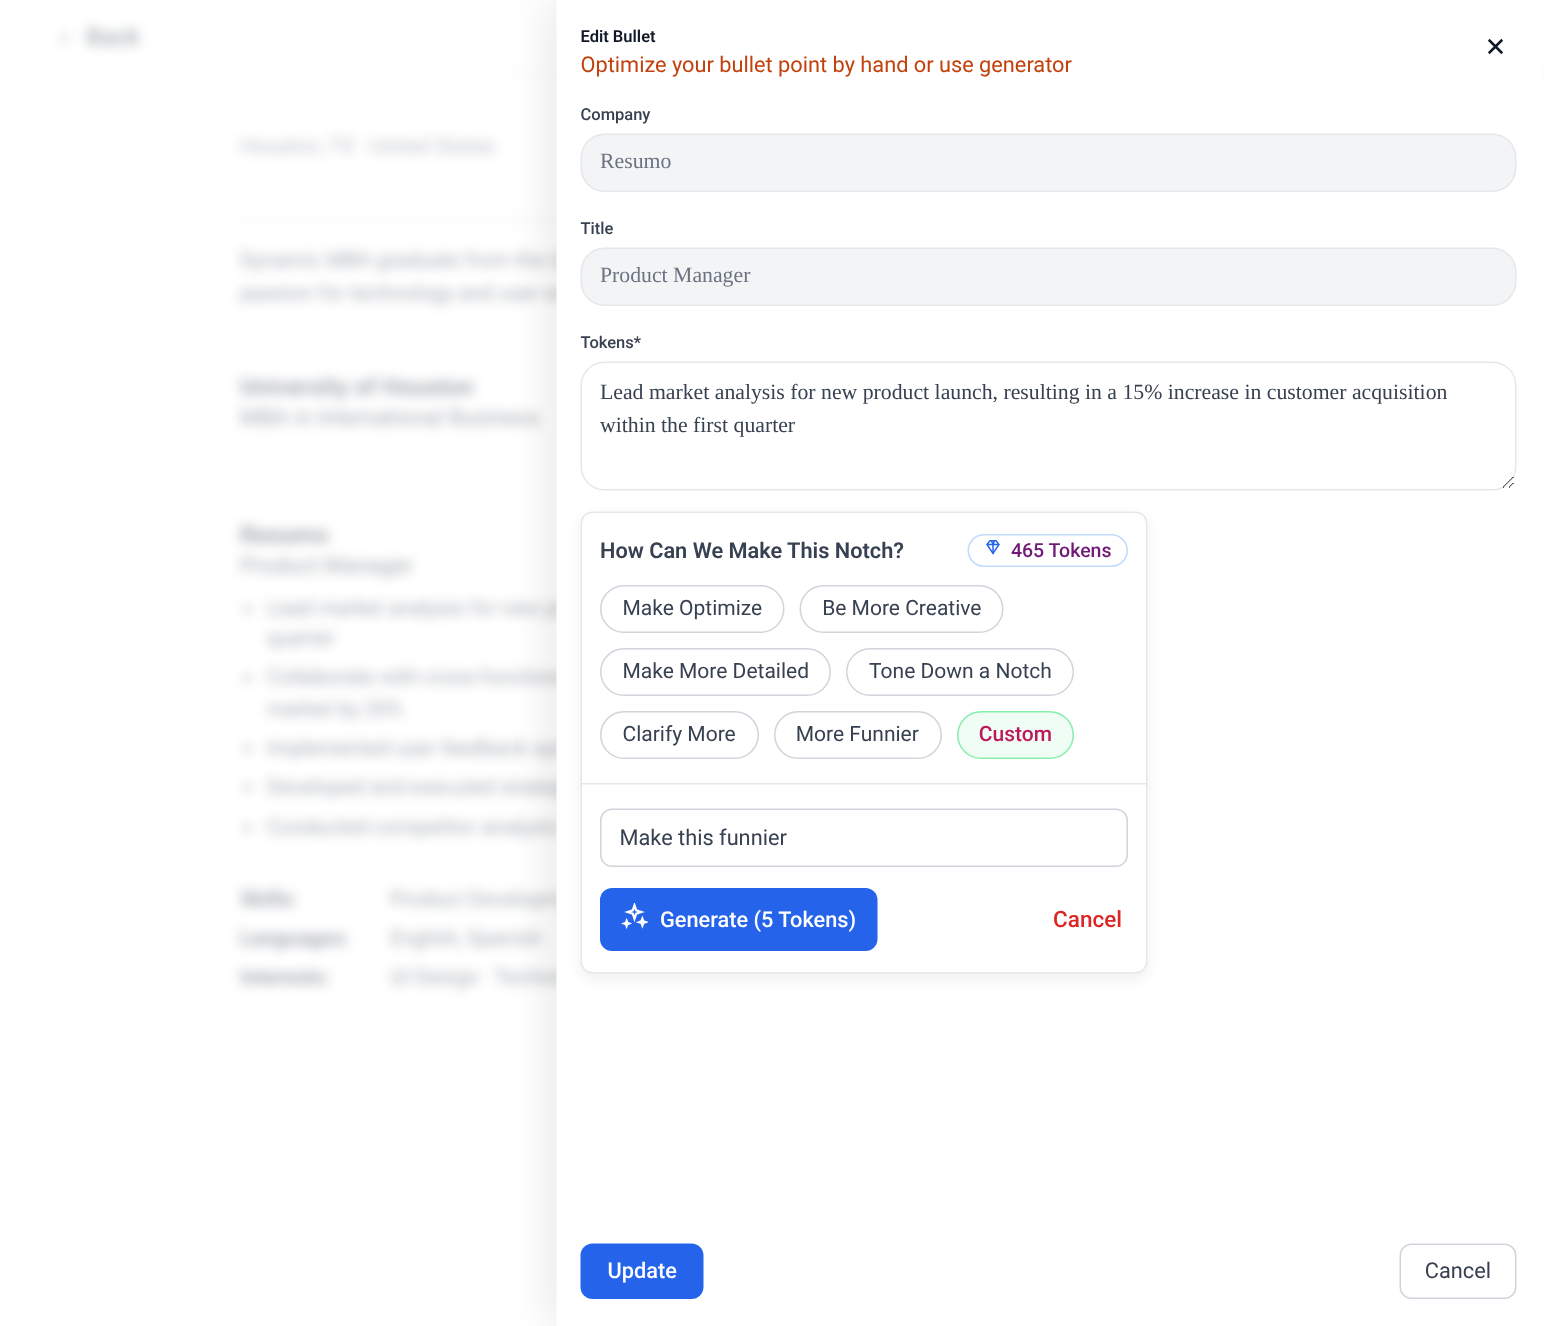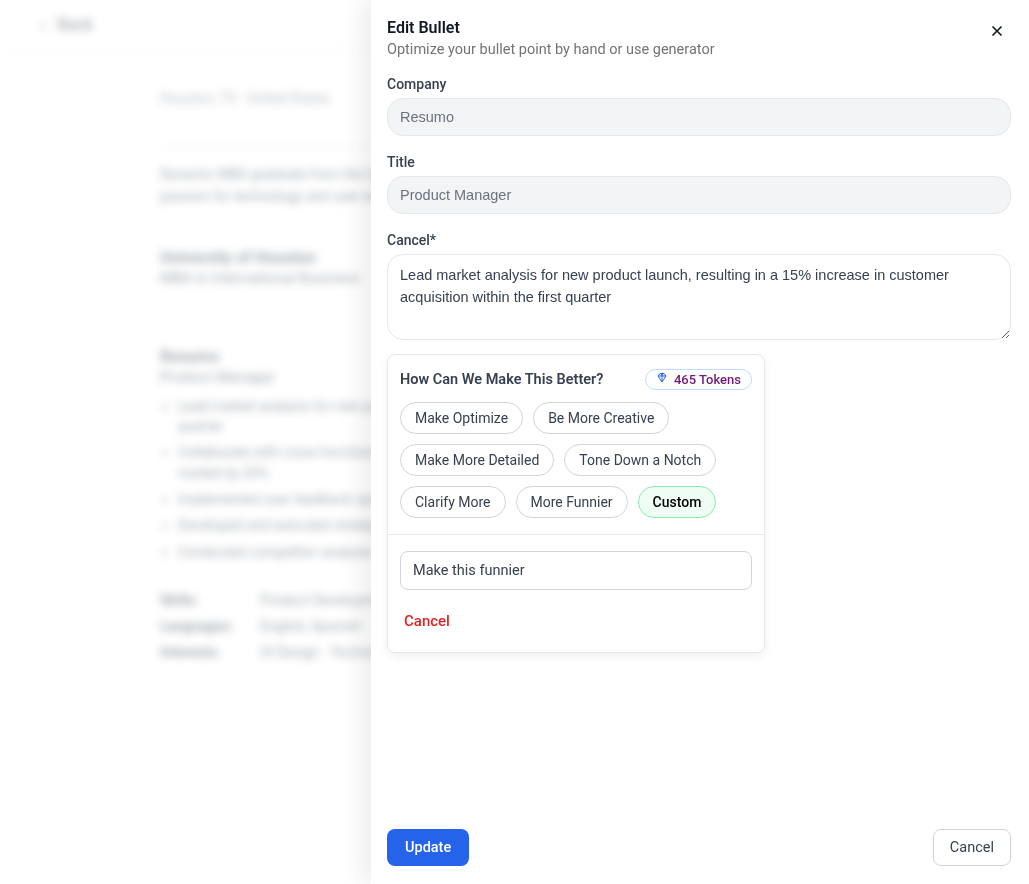--- a/index.html
+++ b/index.html
@@ -57,37 +57,37 @@
     position: absolute;
     top: 0; right: 0; bottom: 0;
     width: 658px;
     background: #fff;
     z-index: 3;
     box-shadow: -8px 0 24px rgba(0,0,0,0.08);
     padding: 18px 18px 18px 16px;
     display: flex; flex-direction: column;
   }
   .panel-header { display:flex; align-items:flex-start; justify-content:space-between; }
-  .panel-title { font-size: 16px; font-weight: 600; color:#111827; }
-  .panel-sub { font-size: 14.5px; color:#737373; margin-top: 4px; }
+  .panel-title { font-size: 11px; font-weight: 600; color:#111827; }
+  .panel-sub { font-size: 14.5px; color:#c2410c; margin-top: 4px; }
   .close-btn {
     width: 28px; height: 28px;
     display:flex; align-items:center; justify-content:center;
     cursor:pointer; color:#111827; border:none; background:none; padding:0;
   }
   .close-btn svg { width: 18px; height: 18px; stroke: #111827; stroke-width: 2.2; }
 
-  .field-label { font-size: 14px; font-weight: 500; color:#374151; margin-top: 18px; margin-bottom: 6px; }
+  .field-label { font-size: 11px; font-weight: 500; color:#374151; margin-top: 18px; margin-bottom: 6px; }
   .input-ro, .input-text, .textarea {
     width: 100%;
     border: 1px solid #e5e7eb;
     border-radius: 16px;
     padding: 10px 12px;
     font-size: 14.5px;
-    font-family: Liberation Sans, sans-serif;
+    font-family: Liberation Serif, serif;
     color:#374151;
     background:#f9fafb;
   }
   .input-ro { background:#f3f4f6; color:#6b7280; }
   .textarea {
     background:#fff;
     min-height: 86px;
     resize: vertical;
     line-height: 1.5;
   }
@@ -125,21 +125,21 @@
     border-radius: 999px;
     padding: 7px 14px;
     font-size: 14px;
     color:#374151;
     background:#fff;
     cursor:pointer;
     font-family: inherit;
   }
   .chip.active {
     border-color: #86efac;
-    color:#000000;
+    color:#be185d;
     background:#f0fdf4;
     font-weight: 500;
   }
 
   .gen-divider { border-top: 1px solid #e5e7eb; margin: 16px -12px; }
 
   .gen-input {
     width: 100%;
     border: 1px solid #d1d5db;
     border-radius: 8px;
@@ -242,26 +242,26 @@
       </span>
     </button>
   </div>
 
   <div class="field-label">Company</div>
   <input class="input-ro" type="text" readonly="" value="Resumo" style="">
 
   <div class="field-label">Title</div>
   <input class="input-ro" type="text" readonly="" value="Product Manager" style="">
 
-  <div class="field-label">Cancel*</div>
+  <div class="field-label">Tokens*</div>
   <textarea class="textarea" style="">Lead market analysis for new product launch, resulting in a 15% increase in customer acquisition within the first quarter</textarea>
 
   <div class="gen-card">
     <div class="gen-head">
-      <div class="q">How Can We Make This Better?</div>
+      <div class="q">How Can We Make This Notch?</div>
       <div class="token-badge">
         <span>
           <svg viewBox="0 0 24 24" fill="none" stroke="#2563eb" stroke-width="2">
             <path d="M4 8l4-5h8l4 5-8 12L4 8z"></path>
               <path d="M4 8h16M10 3l2 5 2-5M12 8v12"></path>
           </svg>
         </span>
         <span>465 Tokens</span>
       </div>
     </div>
@@ -274,20 +274,28 @@
       <button class="chip">Clarify More</button>
       <button class="chip">More Funnier</button>
       <button class="chip active">Custom</button>
     </div>
 
     <div class="gen-divider"></div>
 
     <input class="gen-input" type="text" value="Make this funnier" style="">
 
     <div class="gen-actions">
+      <button class="btn-primary">
+        <span>
+          <svg viewBox="0 0 24 24">
+              <path d="M12 2l1.5 4.5L18 8l-4.5 1.5L12 14l-1.5-4.5L6 8l4.5-1.5L12 2zM19 14l.8 2.2L22 17l-2.2.8L19 20l-.8-2.2L16 17l2.2-.8L19 14zM5 16l.6 1.6L7.2 18.2 5.6 18.8 5 20.4l-.6-1.6L2.8 18.2l1.6-.6L5 16z"></path>
+            </svg>
+        </span>
+        <span>Generate (5 Tokens)</span>
+      </button>
       <button class="btn-link-red">Cancel</button>
     </div>
   </div>
 
   <div class="panel-footer">
     <button class="btn-update">Update</button>
     <button class="btn-cancel-outline">Cancel</button>
   </div>
 </div>
 

